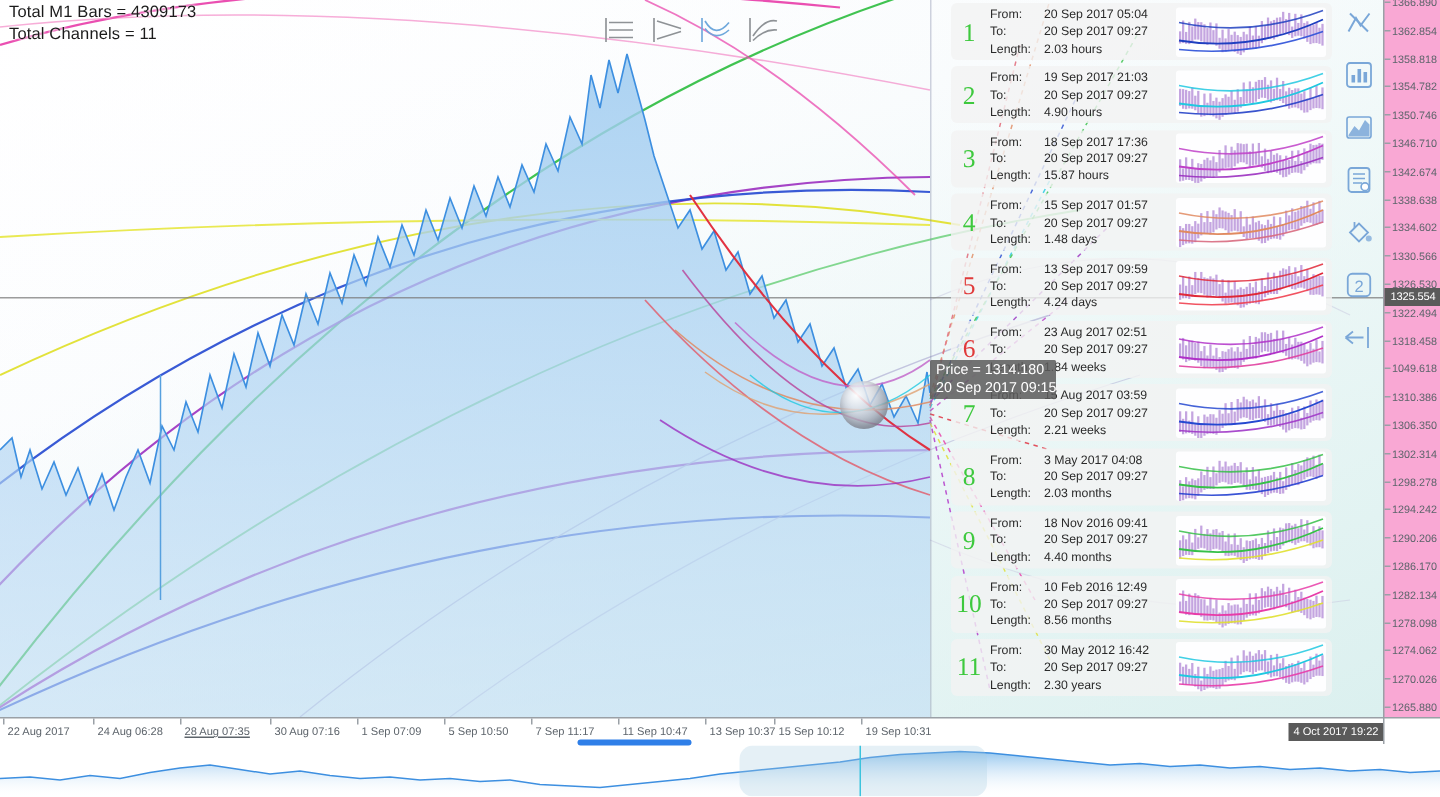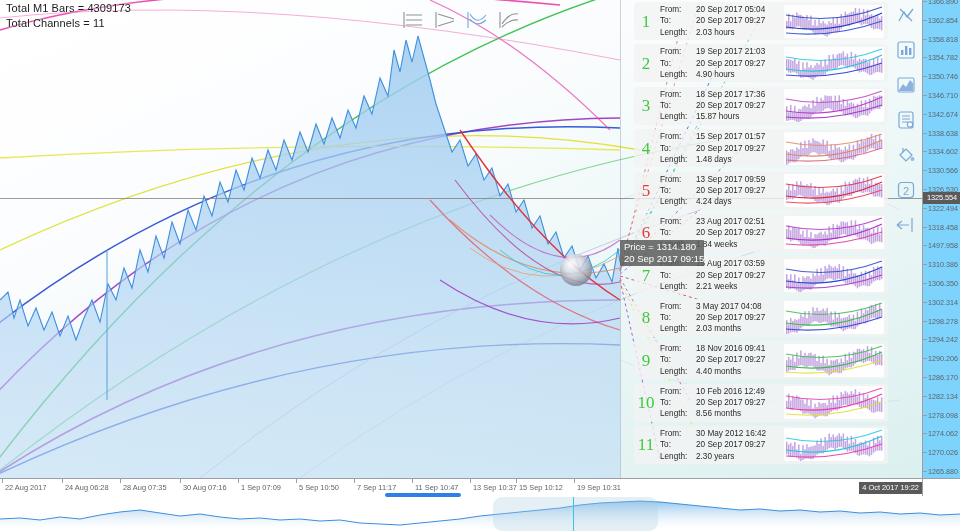--- a/index.html
+++ b/index.html
@@ -53,21 +53,21 @@
     box-shadow: inset 0 -3px 6px rgba(80,82,95,.35);
   }
   #hline {
     position:absolute; left:0; top:198px; width:922px; height:1px;
     background: #7b7b7b; opacity:.75; z-index:11;
   }
 
   
   #price-axis {
     position:absolute; left:922px; top:0; width:38px; height:478px;
-    background:#7dd3fc; border-left:1px solid #9aa0a6; z-index:15;padding-left:26px;
+    background:#f9a8d4; border-left:1px solid #9aa0a6; z-index:15;padding-left:26px;
   }
   .price-tick {
     position:absolute; left:0; width:38px; height:11px;
     font-size:7.2px; color:#5d646b; line-height:11px; white-space:nowrap;
   }
   .price-tick i {
     position:absolute; left:0; top:5px; width:4px; height:1px; background:#9aa0a6;
   }
   .price-tick span { position:absolute; left:5px; top:0; }
   #price-current {
@@ -1024,21 +1024,21 @@
       <div class="price-tick" style="top: 203px;">
         <i></i>
         <span>1322.494</span>
       </div>
       <div class="price-tick" style="top: 222px;">
         <i></i>
         <span>1318.458</span>
       </div>
       <div class="price-tick" style="top: 240px;">
         <i></i>
-        <span>1497.958</span>
+        <span>1049.618</span>
       </div>
       <div class="price-tick" style="top: 259px;">
         <i></i>
         <span>1310.386</span>
       </div>
       <div class="price-tick" style="top: 278px;">
         <i></i>
         <span>1306.350</span>
       </div>
       <div class="price-tick" style="top: 297px;">
@@ -1082,21 +1082,21 @@
         <span>1265.880</span>
       </div>
       <div id="price-current" style="top: 192px;">1325.554</div>
     </div>
 
   <div id="time-axis">
     <div id="time-current">4 Oct 2017 19:22</div>
     <div id="time-scrollbar"></div>
   <div class="time-tick" style="left: 2px;"><i></i><span>22 Aug 2017</span></div>
       <div class="time-tick" style="left: 62px;"><i></i><span>24 Aug 06:28</span></div>
-      <div class="time-tick" style="left: 120px;"><i></i><span>28 Aug 07:35</span></div>
+      <div class="time-tick" style="left: 120px; text-decoration: underline;"><i></i><span>28 Aug 07:35</span></div>
       <div class="time-tick" style="left: 180px;"><i></i><span>30 Aug 07:16</span></div>
       <div class="time-tick" style="left: 238px;"><i></i><span>1 Sep 07:09</span></div>
       <div class="time-tick" style="left: 296px; text-align: right;"><i></i><span>5 Sep 10:50</span></div>
       <div class="time-tick" style="left: 354px;"><i></i><span>7 Sep 11:17</span></div>
       <div class="time-tick" style="left: 412px;"><i></i><span>11 Sep 10:47</span></div>
       <div class="time-tick" style="left: 470px;"><i></i><span>13 Sep 10:37</span></div>
       <div class="time-tick" style="left: 516px;"><i></i><span>15 Sep 10:12</span></div>
       <div class="time-tick" style="left: 574px;"><i></i><span>19 Sep 10:31</span></div>
     </div>
   <div id="axis-corner"></div>

